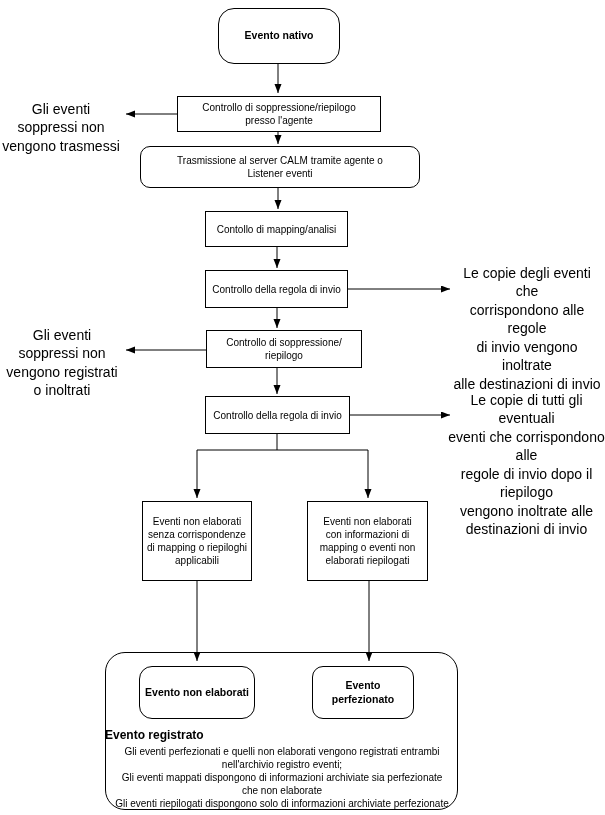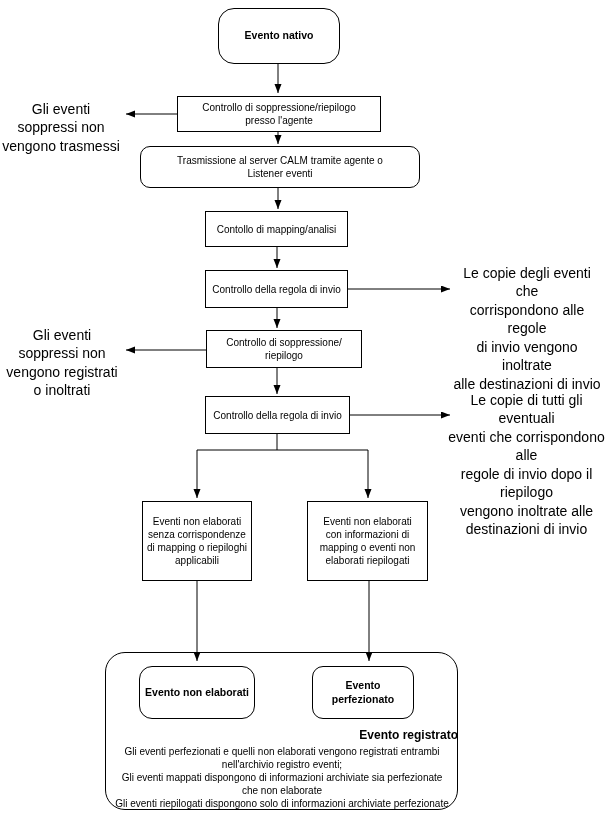--- a/index.html
+++ b/index.html
@@ -20,21 +20,21 @@
   .one-line { white-space:nowrap; }
   .note {
     position:absolute; z-index:2; text-align:center;
     font-size:14px; line-height:1.32; white-space:pre-line;
   }
   .big-container {
     position:absolute; z-index:0; box-sizing:border-box;
     border:1px solid #000; border-radius:20px; background:#ffffff;
   }
   .reg-title {
-    position:absolute; z-index:2; text-align:right;
+    position:absolute; z-index:2; text-align:left;
     font-weight:bold; font-size:12px;
   }
   .reg-body {
     position:absolute; z-index:2; text-align:center;
     font-size:10px; line-height:1.3; white-space:pre-line;
   }
 </style>
 </head>
 <body>
 

